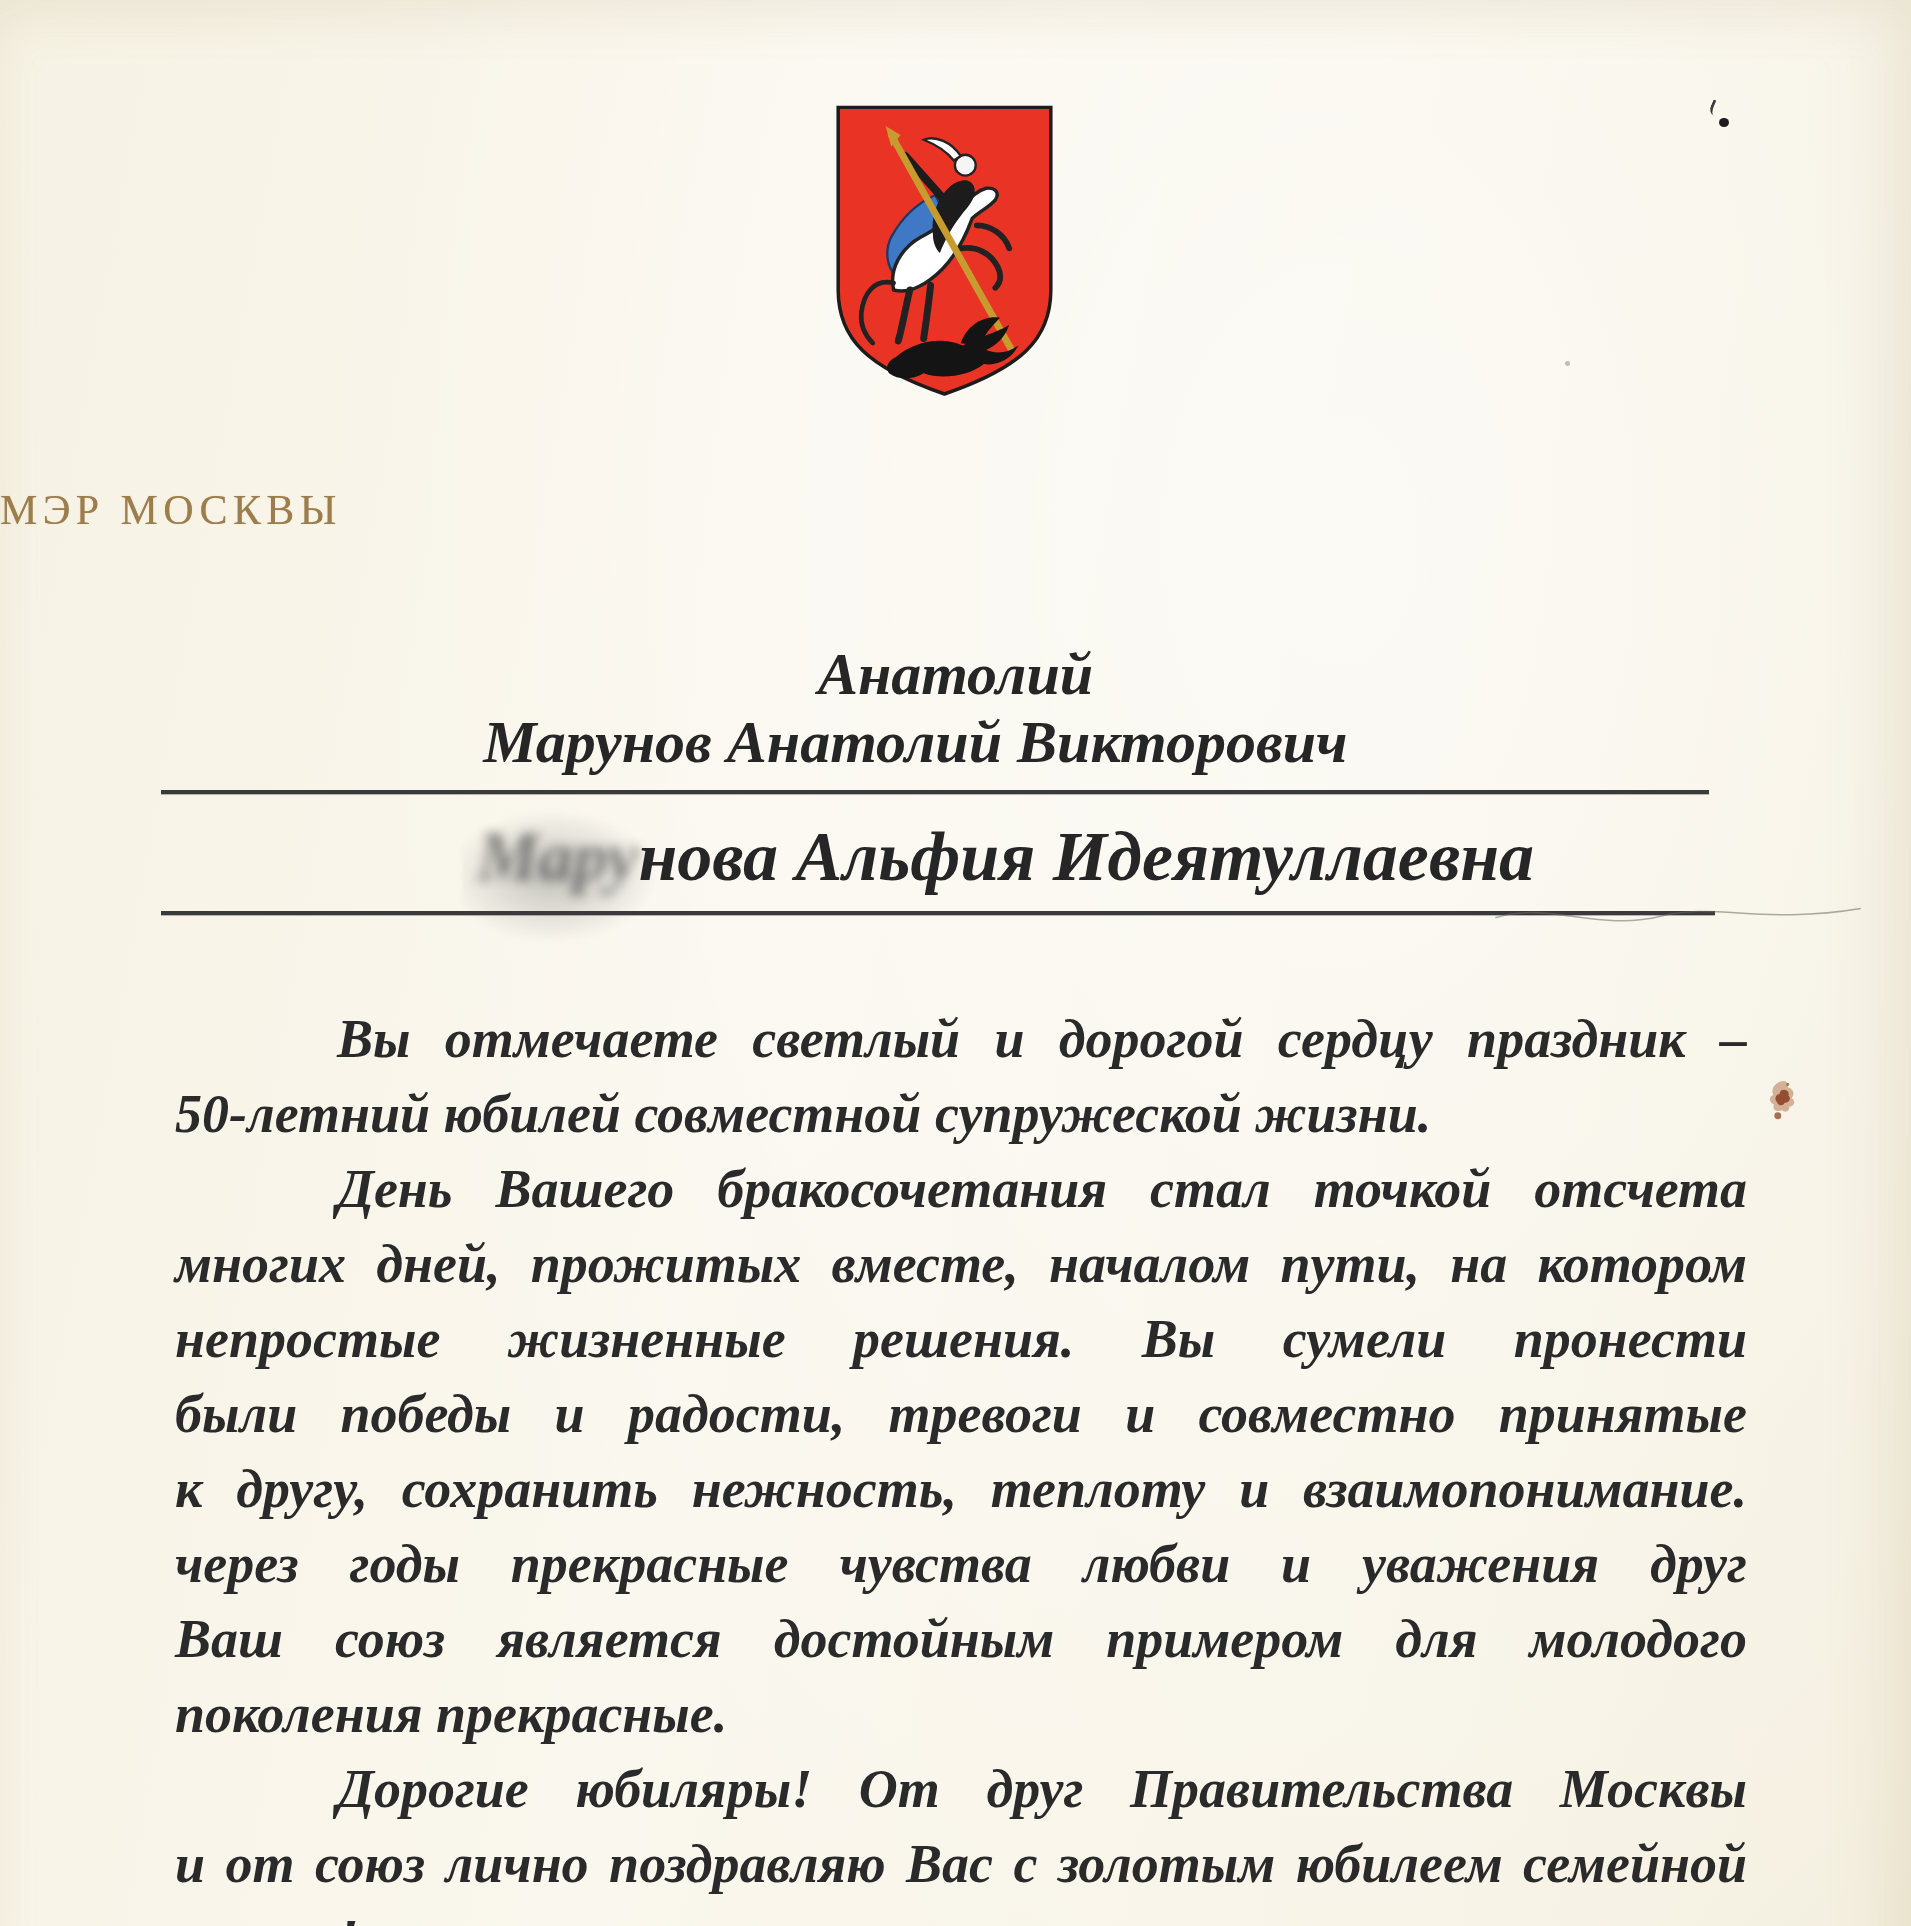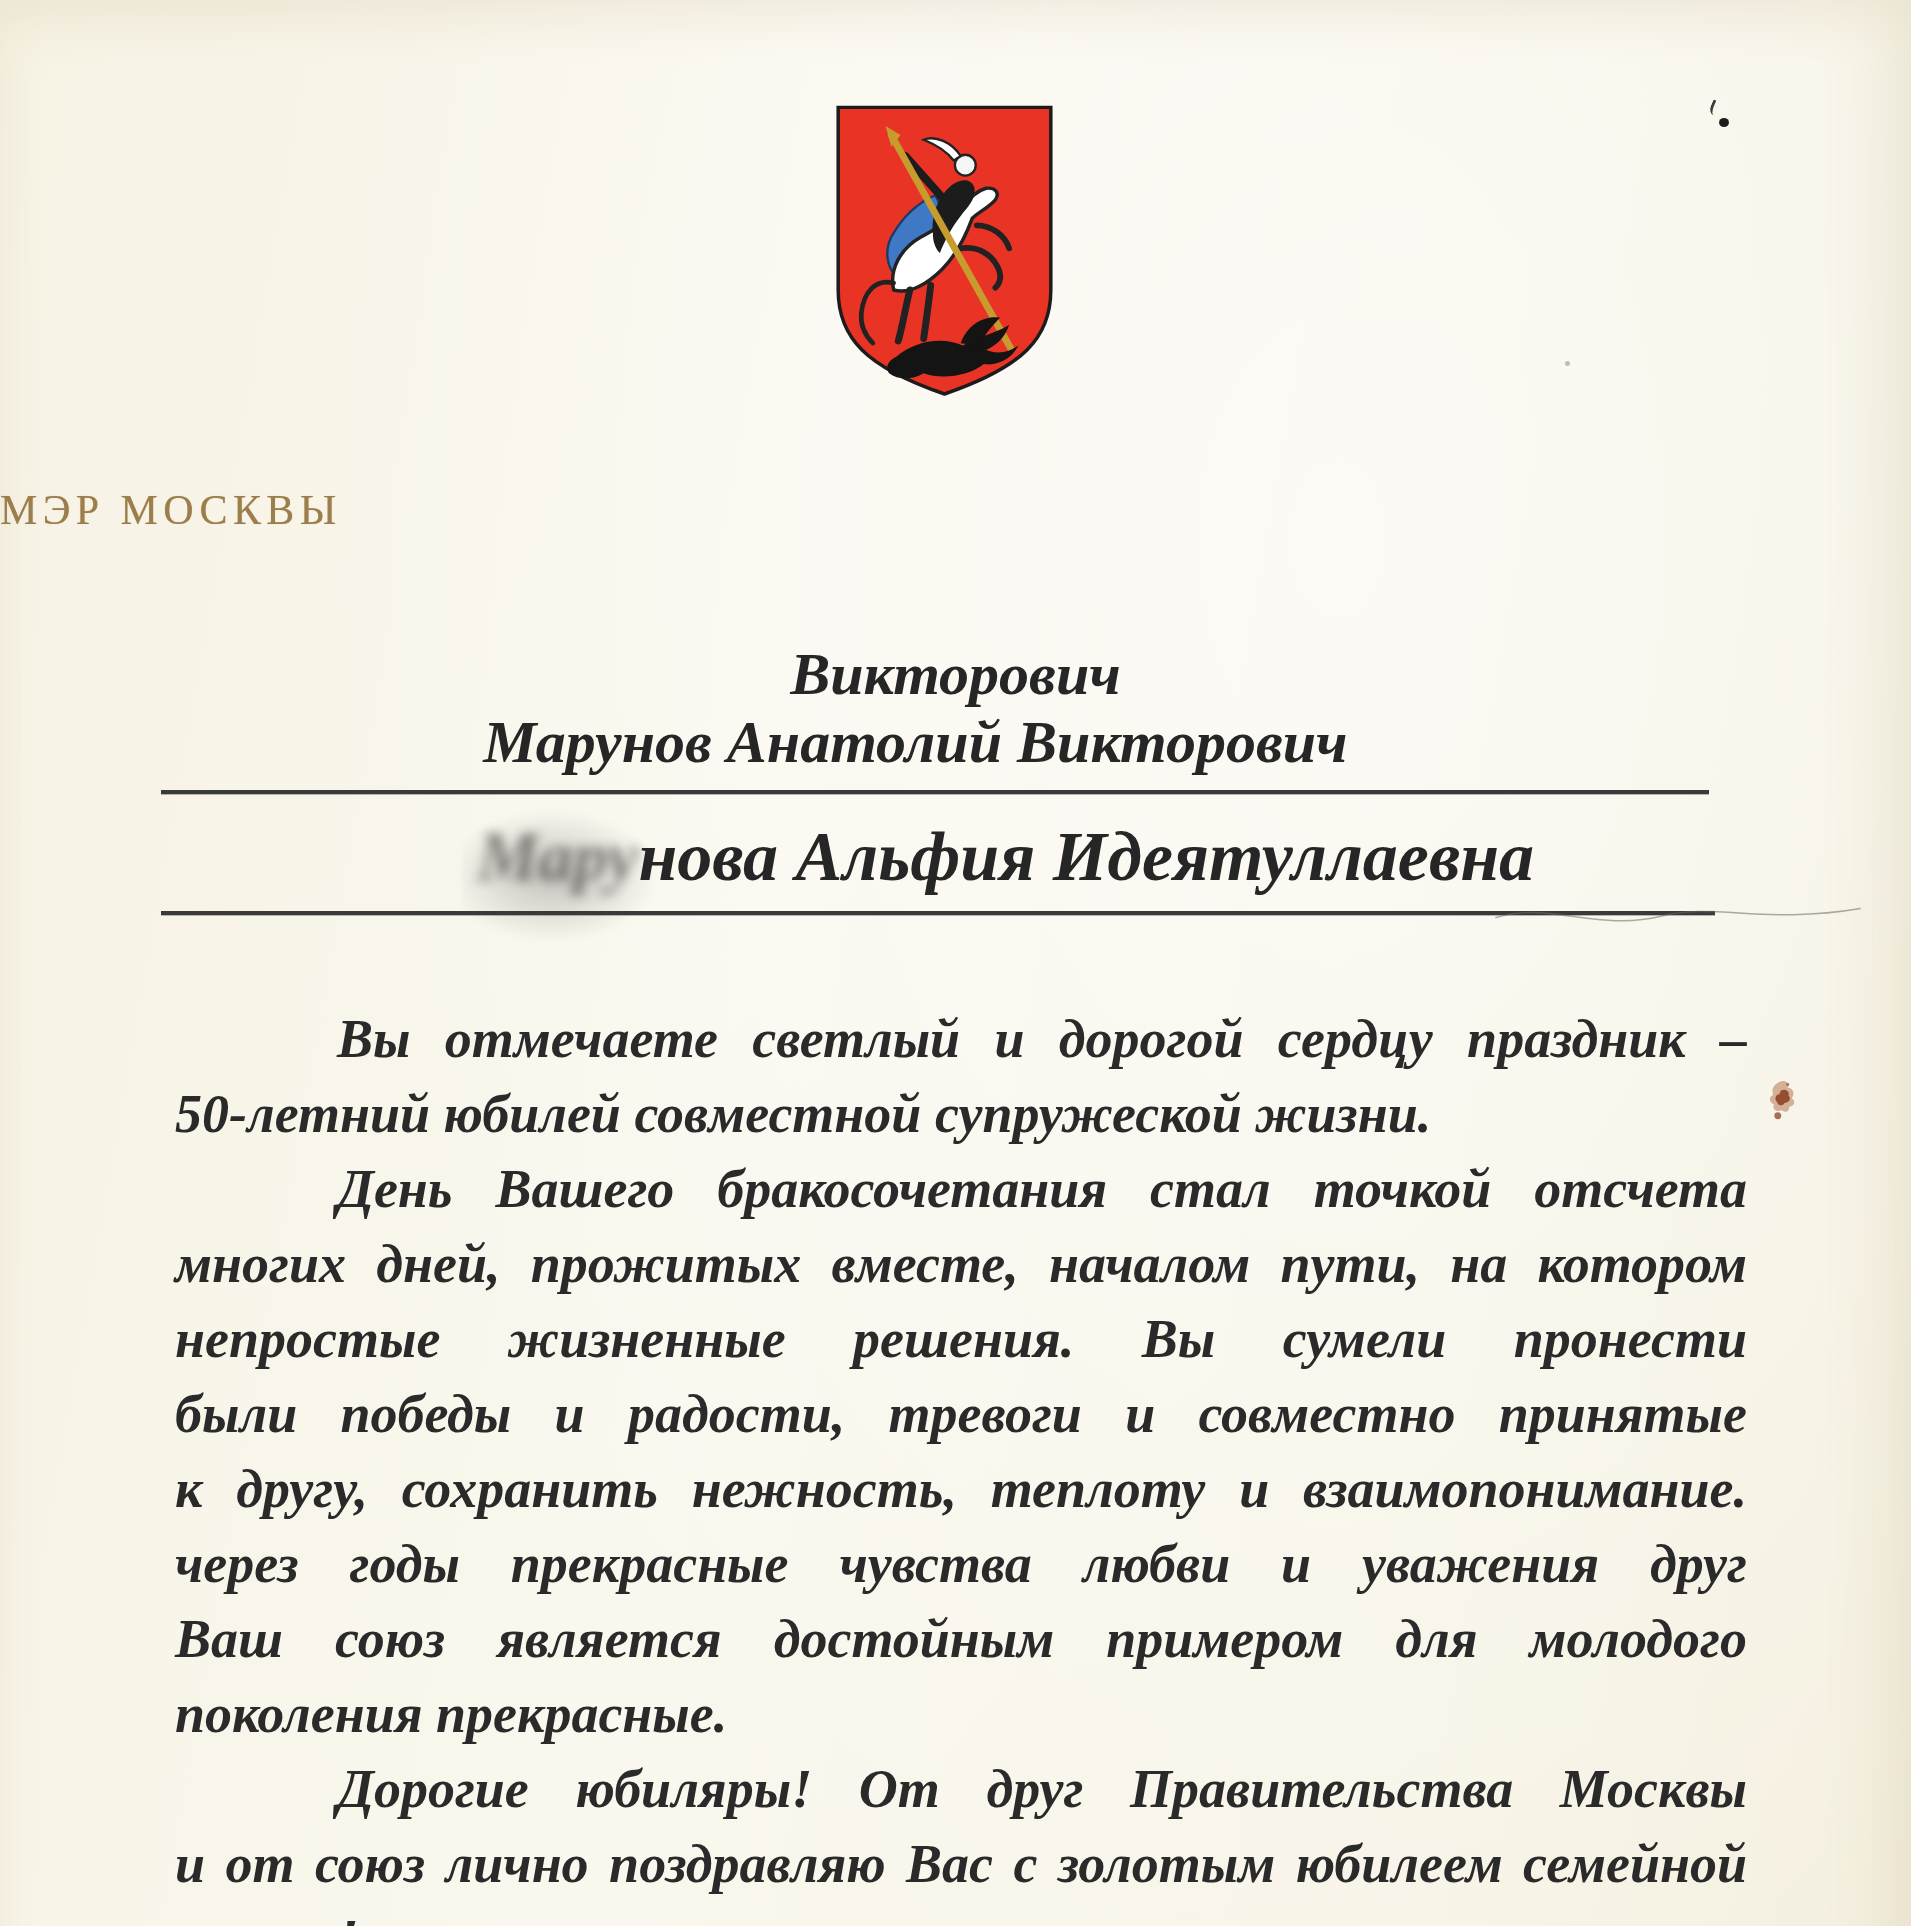--- a/index.html
+++ b/index.html
@@ -85,21 +85,21 @@
 
     <path d="M60,34 L163,218" stroke="#c79b2e" stroke-width="6" stroke-linecap="round"></path>
     <polygon points="55,26 68,34 60,44" fill="#c79b2e"></polygon>
 
     <path d="M64,226 C80,212 104,208 122,216 C134,208 150,206 162,198 C158,210 150,216 142,220 C152,224 162,222 170,216 C164,228 152,234 140,232 C128,242 104,246 88,240 C78,246 66,246 58,240 C54,234 58,229 64,226 Z" fill="#141414"></path>
     <path d="M120,214 C126,198 140,190 154,192 C146,200 140,208 136,216 Z" fill="#141414"></path>
   </svg>
 
   <div id="mayor-title" class="abs">МЭР МОСКВЫ</div>
 
-  <div id="greeting" class="abs scriptline">Викторович</div>
+  <div id="greeting" class="abs scriptline">Анатолий</div>
   <div id="husband" class="abs scriptline">Марунов Анатолий Викторович</div>
   <div id="rule1" class="abs rule"></div>
   <div id="smudge-halo" class="abs"></div>
   <div id="wife" class="abs scriptline"><span class="smudge">Мару</span><span>нова Альфия Идеятуллаевна</span></div>
   <div id="rule2" class="abs rule"></div>
   <svg id="scratch" class="abs" viewBox="0 0 950 130" aria-hidden="true">
     <path d="M0,62 C130,18 270,98 430,58 C570,22 700,80 950,38" fill="none" stroke="#6a6a63" stroke-width="4" opacity="0.55"></path>
   </svg>
 
   <div id="body-block" class="abs">

